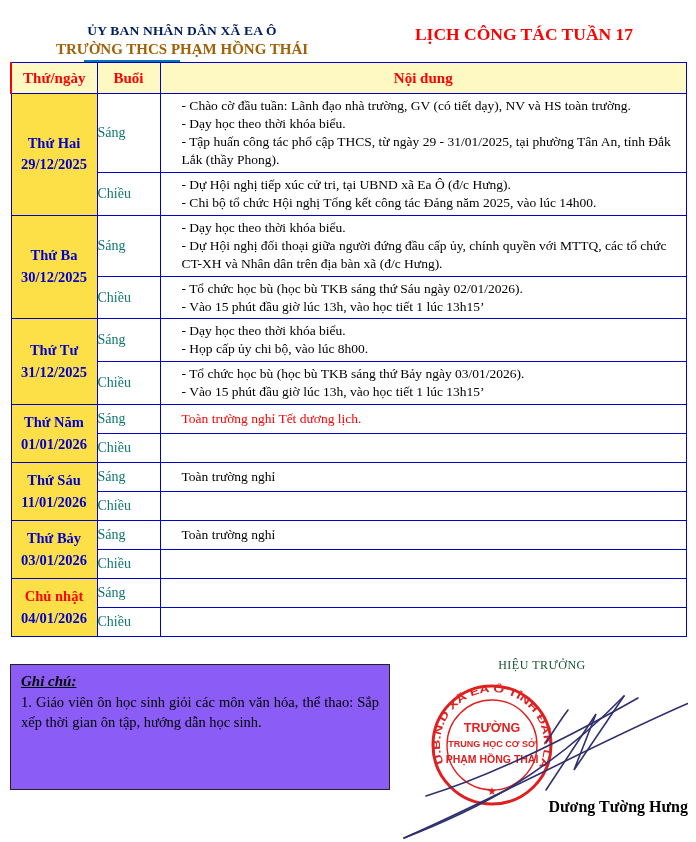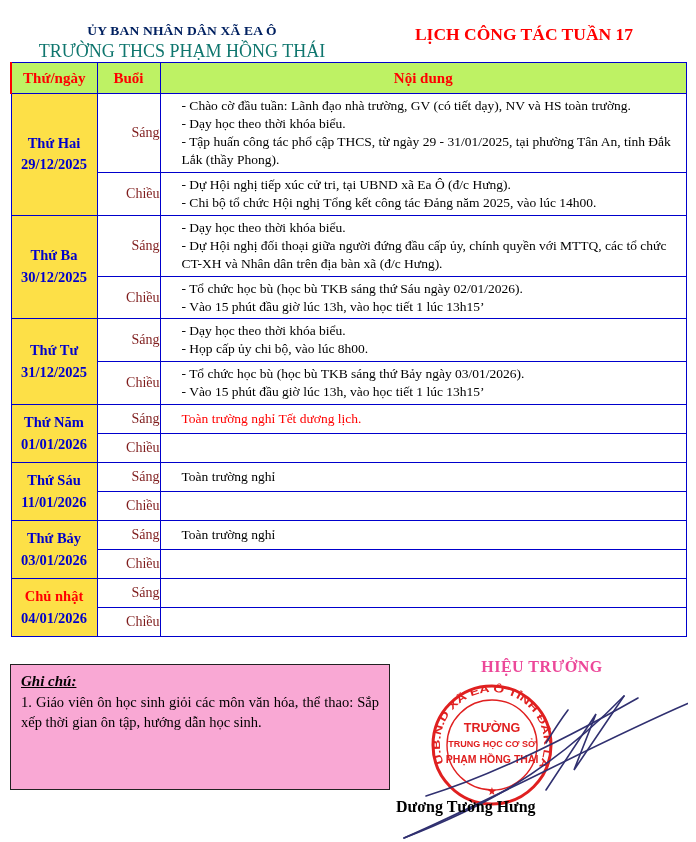--- a/index.html
+++ b/index.html
@@ -8,71 +8,71 @@
     position:relative;
     width:696px; height:842px;
     background:#ffffff;
     font-family:"Liberation Serif", serif;
     margin:0 auto;
     overflow:hidden;
   }
   
   .org-block { position:absolute; left:6px; top:8px; width:352px; text-align:center;margin-top:15px; }
   .org-line1 { color:#002060; font-weight:bold; font-size:13.5px; letter-spacing:.2px; }
-  .org-line2 { color:#0f766e; font-weight:normal; font-size:18px; margin-top:2px; }
+  .org-line2 { color:#a16207; font-weight:bold; font-size:15px; margin-top:2px; }
   .org-underline { width:96px; border-bottom:2px solid #0070c0; margin:2px auto 0 auto; margin-left:78px; }
   .title-block { position:absolute; left:358px; top:24px; width:332px; text-align:center; }
   .doc-title { color:#ff0000; font-weight:bold; font-size:17.5px; }
   .doc-subtitle { color:#000; font-style:italic; font-size:15.5px; margin-top:14px; }
 
   
   table.schedule {
     position:absolute; left:10px; top:62px; width:677px;
     border-collapse:collapse; table-layout:fixed;
   }
   table.schedule col.c-day  { width:86px; }
   table.schedule col.c-sess { width:63px; }
   table.schedule th, table.schedule td {
     border:1.6px solid #0000cc;
     vertical-align:middle;
   }
   table.schedule th {
-    background:#bef264; color:#ff0000; font-weight:bold;
+    background:#fef9c3; color:#ff0000; font-weight:bold;
     font-size:15px; height:31px; text-align:center;
   }
   table.schedule th.th-day { border-left:2px solid #ff0000; }
   td.day-cell {
     background:#fde047; text-align:center; font-weight:bold;
     font-size:14.5px; color:#0000cc; line-height:1.5;
   }
   td.sess-cell {
-    color:#7f1d1d; text-align:right; font-size:14px; background:#fff;margin-top:31px;
+    color:#0f766e; text-align:left; font-size:14px; background:#fff;margin-top:31px;
   }
   td.content-cell {
     font-size:13.5px; color:#000; background:#fff;
     padding:3px 4px 3px 21px; line-height:1.33; text-align:left;
     vertical-align:middle;
   }
   tr.row-second td { border-top:1.2px dotted #0000cc; }
   tr.row-min td { height:29px; }
 
   
   .notes-box {
     position:absolute; left:10px; top:664px; width:380px; min-height:126px;
-    background:#f9a8d4; border:1.8px solid #222;
+    background:#8b5cf6; border:1.8px solid #222;
     padding:6px 10px 8px 10px;
     font-size:14.5px; line-height:1.38;
   }
   .notes-title { font-weight:bold; font-style:italic; text-decoration:underline; font-size:15px; }
   .note-item { text-align:justify; }
 
   
   .sig-area { position:absolute; left:396px; top:658px; width:292px; height:184px; }
-  .sig-title { text-align:center; font-weight:bold; font-size:16px; color:#ec4899; letter-spacing:.5px; }
-  .sig-name { position:absolute; top:140px; left:0; width:100%; text-align:left; font-weight:bold; font-size:16px; color:#000; }
+  .sig-title { text-align:center; font-weight:normal; font-size:12px; color:#14532d; letter-spacing:.5px; }
+  .sig-name { position:absolute; top:140px; left:0; width:100%; text-align:right; font-weight:bold; font-size:16px; color:#000; }
   .stamp { position:absolute; left:33px; top:24px; width:126px; height:126px; }
   .sig-strokes { position:absolute; left:0; top:0; width:292px; height:184px; pointer-events:none; }
 </style>
 </head>
 <body>
 
 <div class="page">
 
   <div class="org-block">
     <div class="org-line1">ỦY BAN NHÂN DÂN XÃ EA Ô</div>

